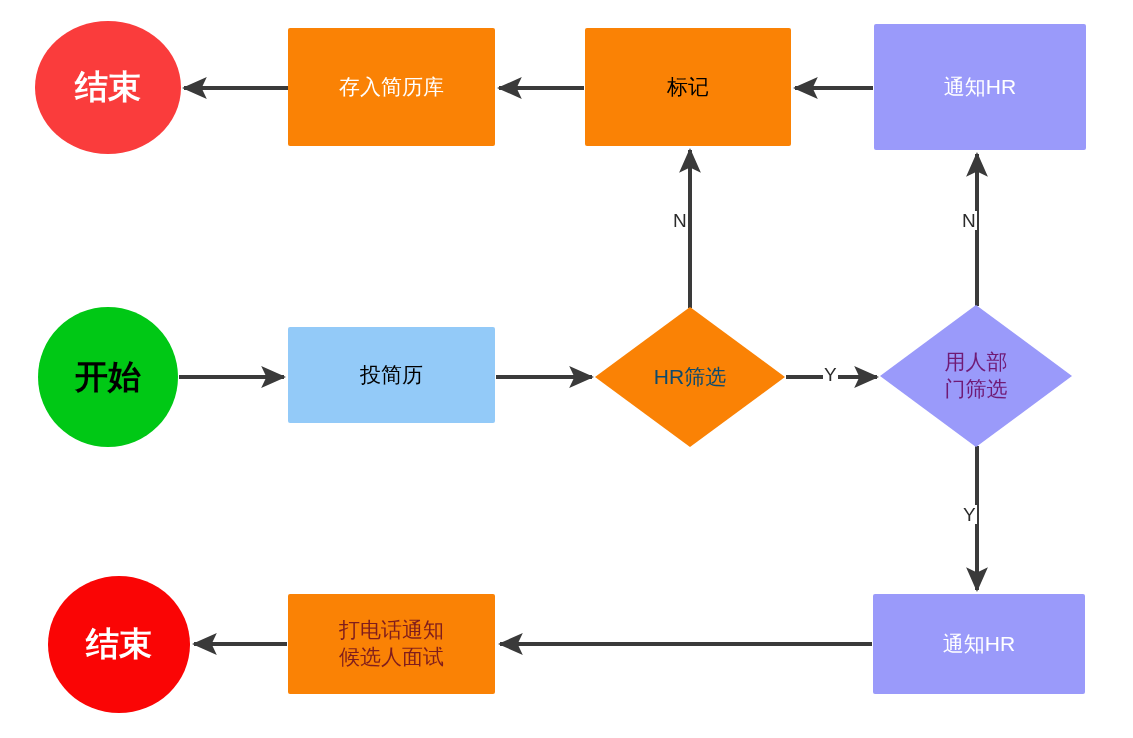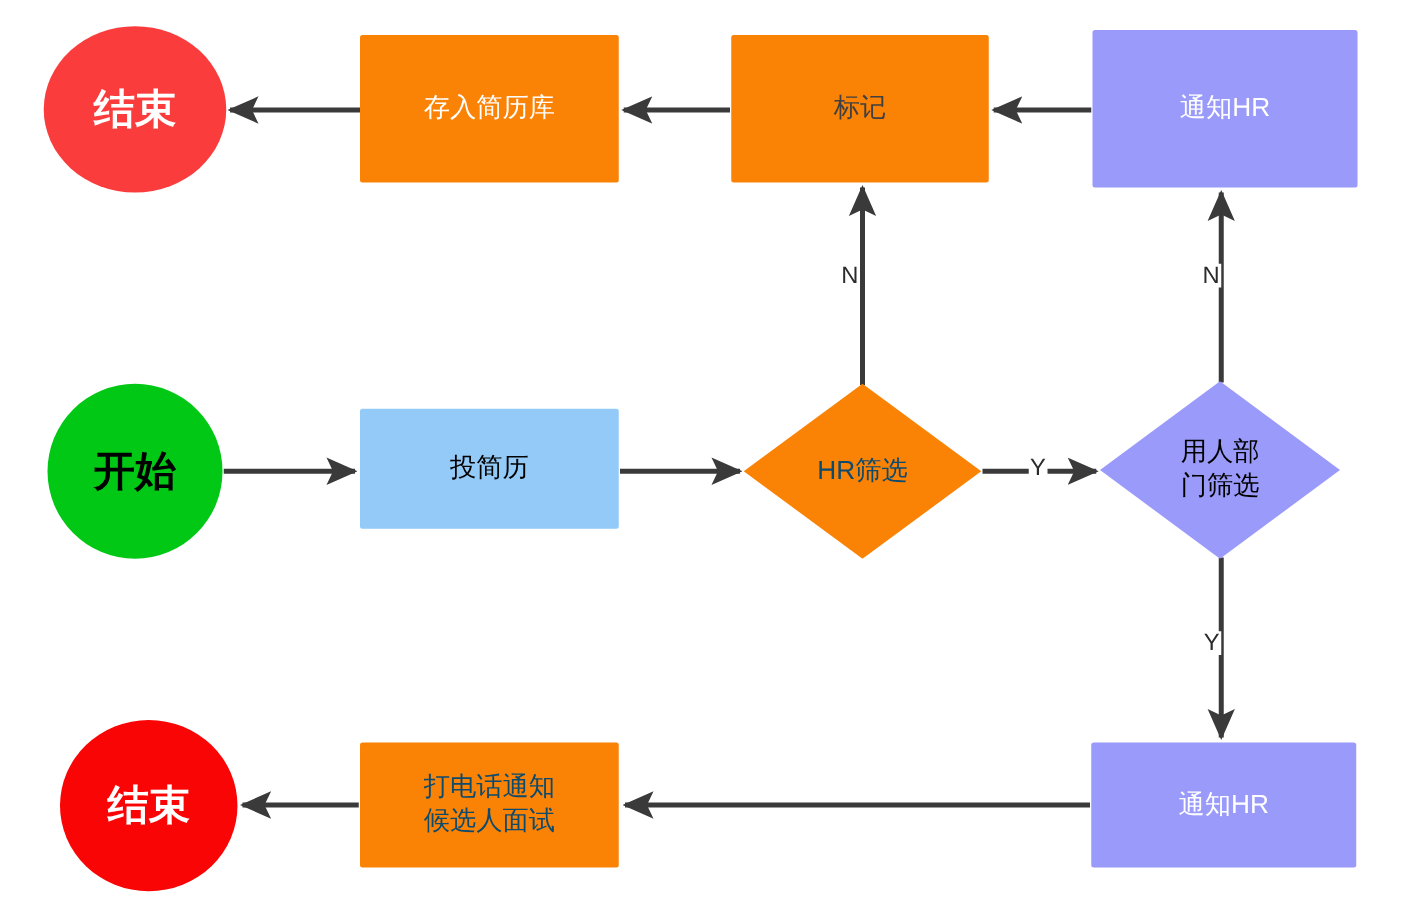--- a/index.html
+++ b/index.html
@@ -101,21 +101,21 @@
   </svg>
 
   <div class="node circle" style="left: 35px; top: 21px; width: 146px; height: 133px; color: rgb(255, 255, 255); font-size: 33px; font-weight: 700; background: rgb(250, 60, 60);">
     <span>结束</span>
   </div>
 
   <div class="node rect" style="left: 288px; top: 28px; width: 207px; height: 118px; color: rgb(255, 255, 255); font-size: 21px; font-weight: 400; background: rgb(250, 130, 5);">
     <span>存入简历库</span>
   </div>
 
-  <div class="node rect" style="left: 585px; top: 28px; width: 206px; height: 118px; color: #404040; font-size: 21px; font-weight: 400; background: rgb(250, 130, 5);">
+  <div class="node rect" style="left: 585px; top: 28px; width: 206px; height: 118px; color: #000000; font-size: 21px; font-weight: 400; background: rgb(250, 130, 5);">
     <span>标记</span>
   </div>
 
   <div class="node rect" style="left: 874px; top: 24px; width: 212px; height: 126px; color: rgb(255, 255, 255); font-size: 21px; font-weight: 400; background: rgb(154, 154, 250);">
     <span>通知HR</span>
   </div>
 
   <div class="node circle" style="left: 38px; top: 307px; width: 140px; height: 140px; color: #000000; font-size: 33px; font-weight: 700; background: rgb(0, 200, 21);">
     <span>开始</span>
   </div>
@@ -124,33 +124,33 @@
     <span>投简历</span>
   </div>
 
   <div class="node diamond-wrap" style="left: 595px; top: 307px; width: 190px; height: 140px; color: #0c4a6e; font-size: 21px; font-weight: 400;">
     <svg class="diamond-shape" viewBox="0 0 100 100" preserveAspectRatio="none">
       <polygon points="50,0 100,50 50,100 0,50" fill="#fa8205"></polygon>
     </svg>
     <span class="diamond-label">HR筛选</span>
   </div>
 
-  <div class="node diamond-wrap" style="left: 880px; top: 305px; width: 192px; height: 142px; color: #000000; font-size: 21px; font-weight: 400;">
+  <div class="node diamond-wrap" style="left: 880px; top: 305px; width: 192px; height: 142px; color: #701a75; font-size: 21px; font-weight: 400;">
     <svg class="diamond-shape" viewBox="0 0 100 100" preserveAspectRatio="none">
       <polygon points="50,0 100,50 50,100 0,50" fill="#9a9afa"></polygon>
     </svg>
     <span class="diamond-label">用人部
 门筛选</span>
   </div>
 
   <div class="node circle" style="left: 48px; top: 576px; width: 142px; height: 137px; color: rgb(255, 255, 255); font-size: 33px; font-weight: 700; background: rgb(250, 5, 5);">
     <span>结束</span>
   </div>
 
-  <div class="node rect" style="left: 288px; top: 594px; width: 207px; height: 100px; color: #0c4a6e; font-size: 21px; font-weight: 400; background: rgb(250, 130, 5);">
+  <div class="node rect" style="left: 288px; top: 594px; width: 207px; height: 100px; color: #7f1d1d; font-size: 21px; font-weight: 400; background: rgb(250, 130, 5);">
     <span>打电话通知
 候选人面试</span>
   </div>
 
   <div class="node rect" style="left: 873px; top: 594px; width: 212px; height: 100px; color: rgb(255, 255, 255); font-size: 21px; font-weight: 400; background: rgb(154, 154, 250);">
     <span>通知HR</span>
   </div>
 
   <span class="edge-label" style="left: 672px; top: 211px;">N</span>
   <span class="edge-label" style="left: 961px; top: 211px;">N</span>

